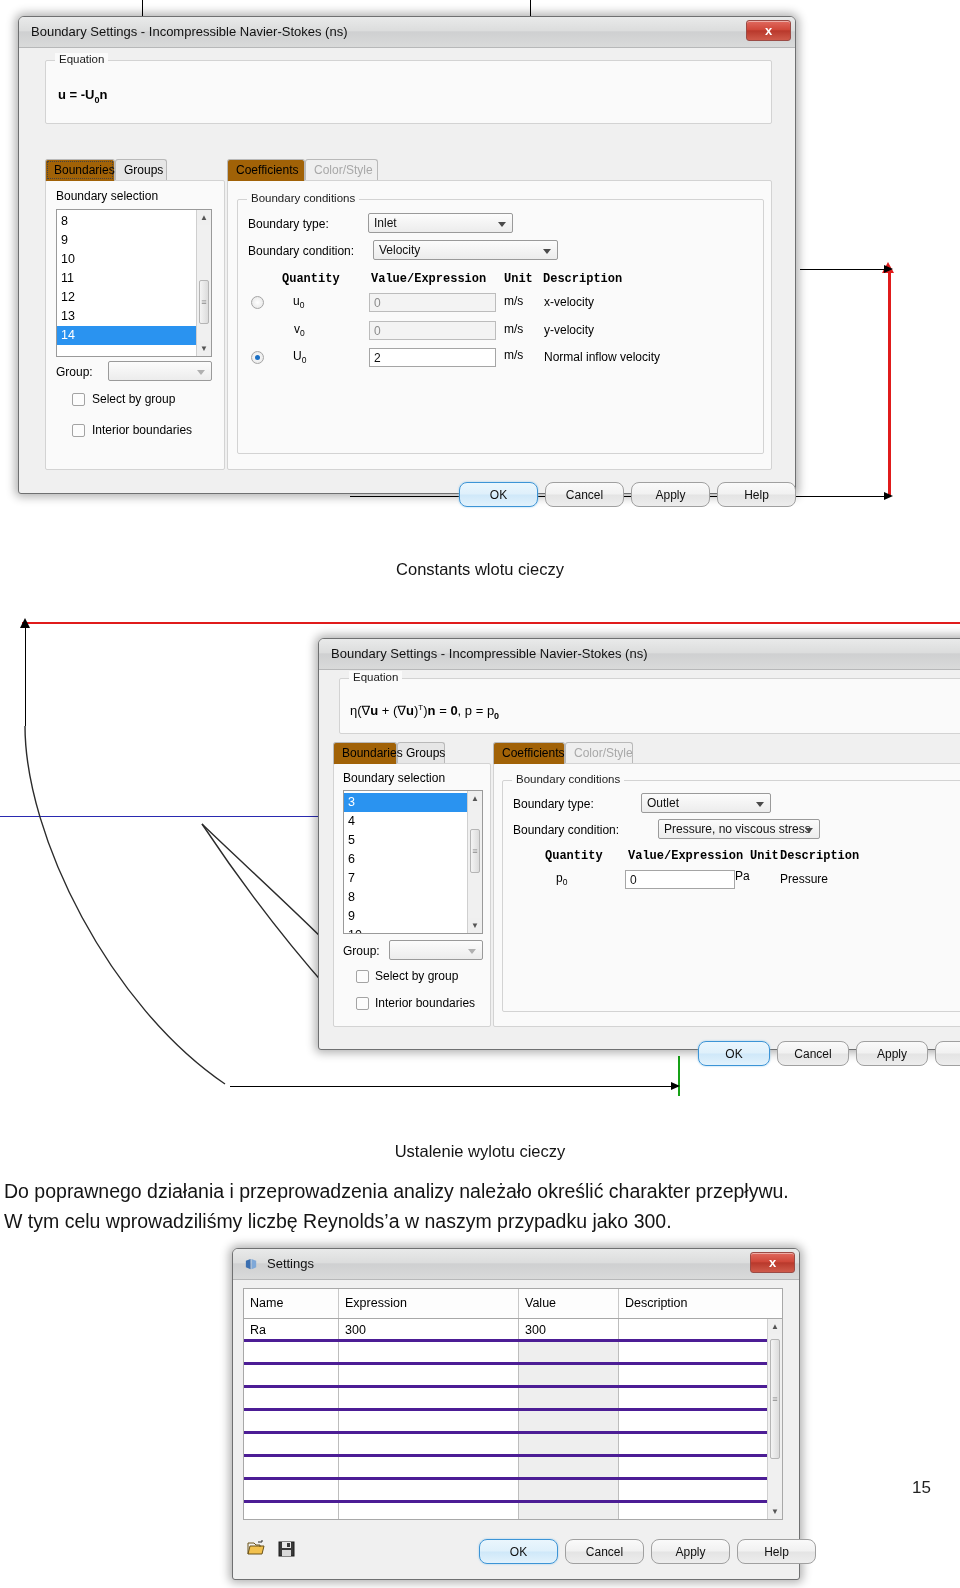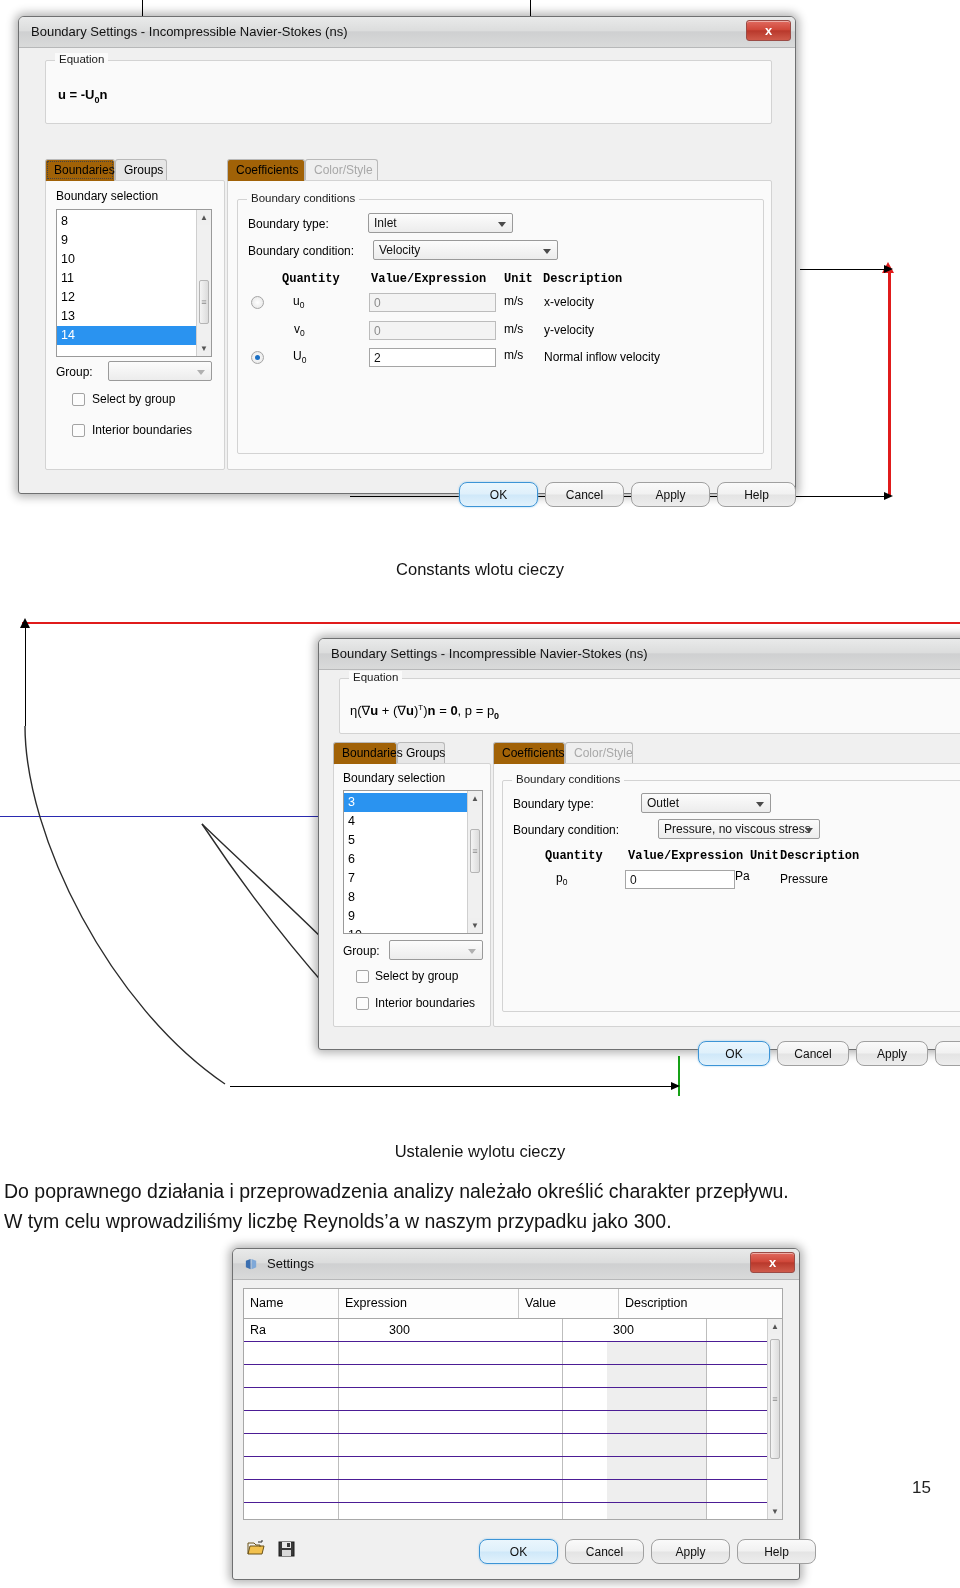--- a/index.html
+++ b/index.html
@@ -183,21 +183,21 @@
   }
   .bodytext {
     position:absolute; font-size: 19.5px; color:#141414; line-height: 30px;
   }
   .pageno { position:absolute; font-size:17px; color:#222; }
 
   
   .ctbl { position:absolute; background:#fff; border:1px solid #a8a8a8; overflow:hidden; }
   .ctbl .hdr-row { display:flex; height:30px; background:#fdfdfd; border-bottom:1px solid #a8a8a8; }
   .ctbl .hdr-row div { border-right:1px solid #c8c8c8; font-size:12.5px; line-height:29px; padding-left:6px; }
-  .ctbl .row { display:flex; height:23px; border-bottom:1px solid #4c1d95;gap:44px; }
+  .ctbl .row { display:flex; height:23px; border-bottom:3px solid #4c1d95; }
   .ctbl .row div { border-right:1px solid #bdbdbd; font-size:12.5px; line-height:22px; padding-left:6px; overflow:hidden; white-space:nowrap;}
   .c1{width:95px;} .c2{width:180px;} .c3{width:100px;} .c4{flex:1; border-right:none !important;}
   .row .c3 { background:#eeeeee; }
   .row.filled .c3 { background:#fff; }
 
   .ficon { position:absolute; width:20px; height:18px; }
 </style>
 </head>
 <body>
 

